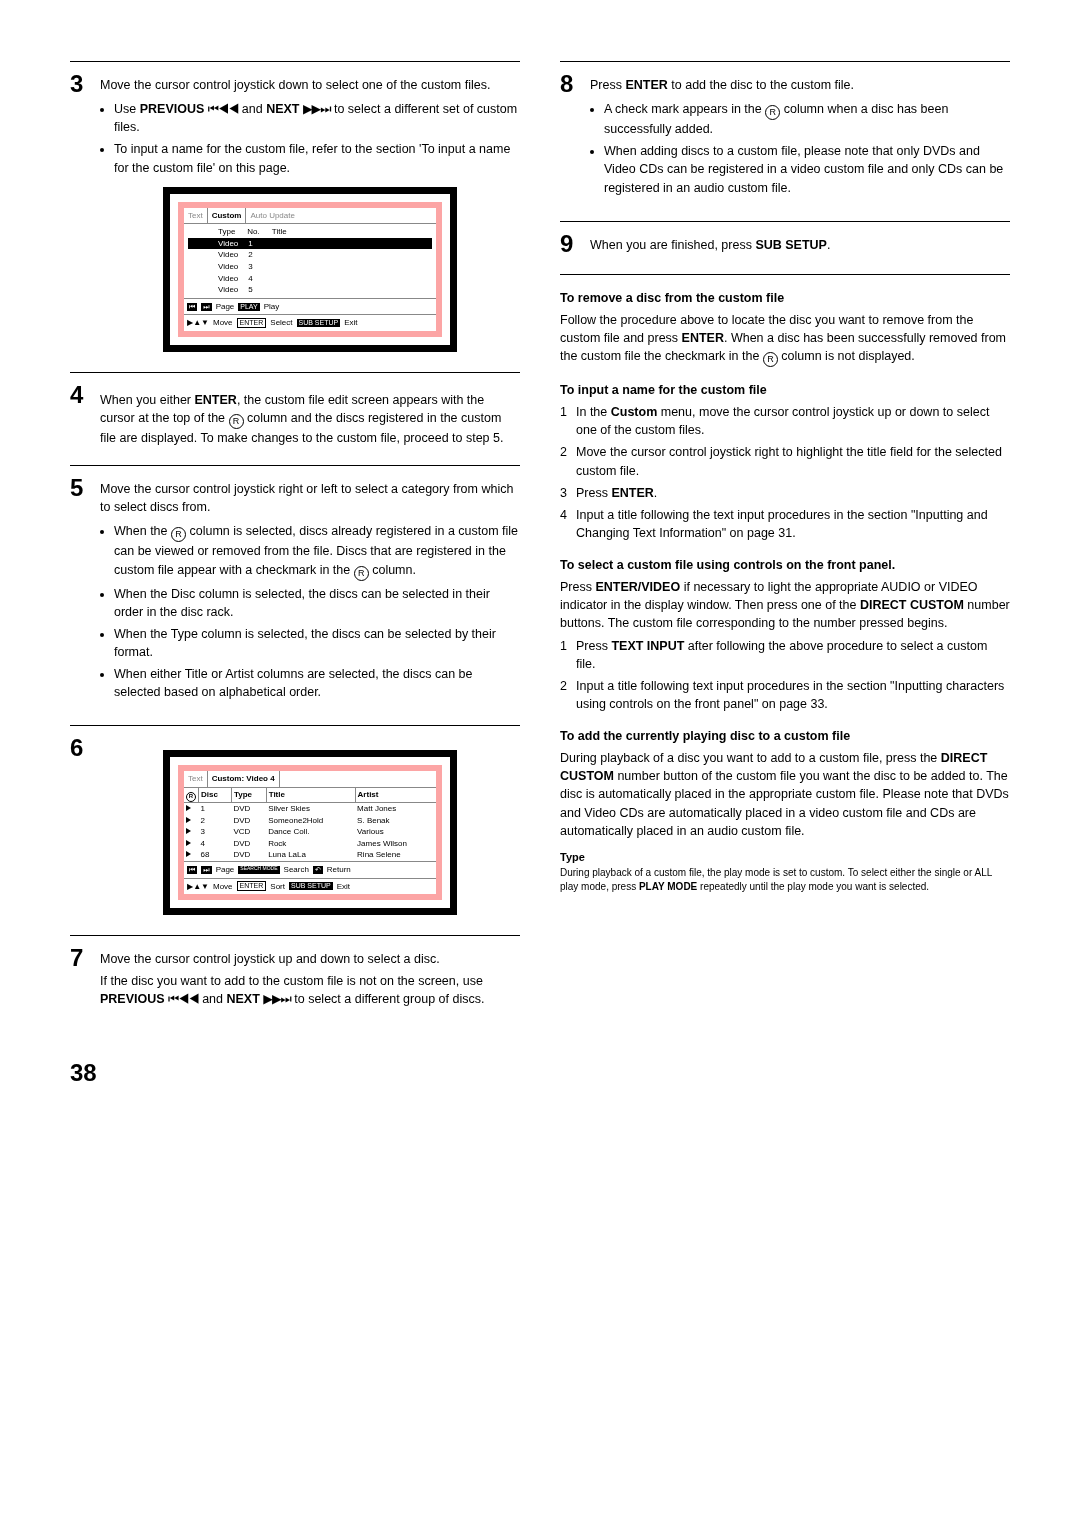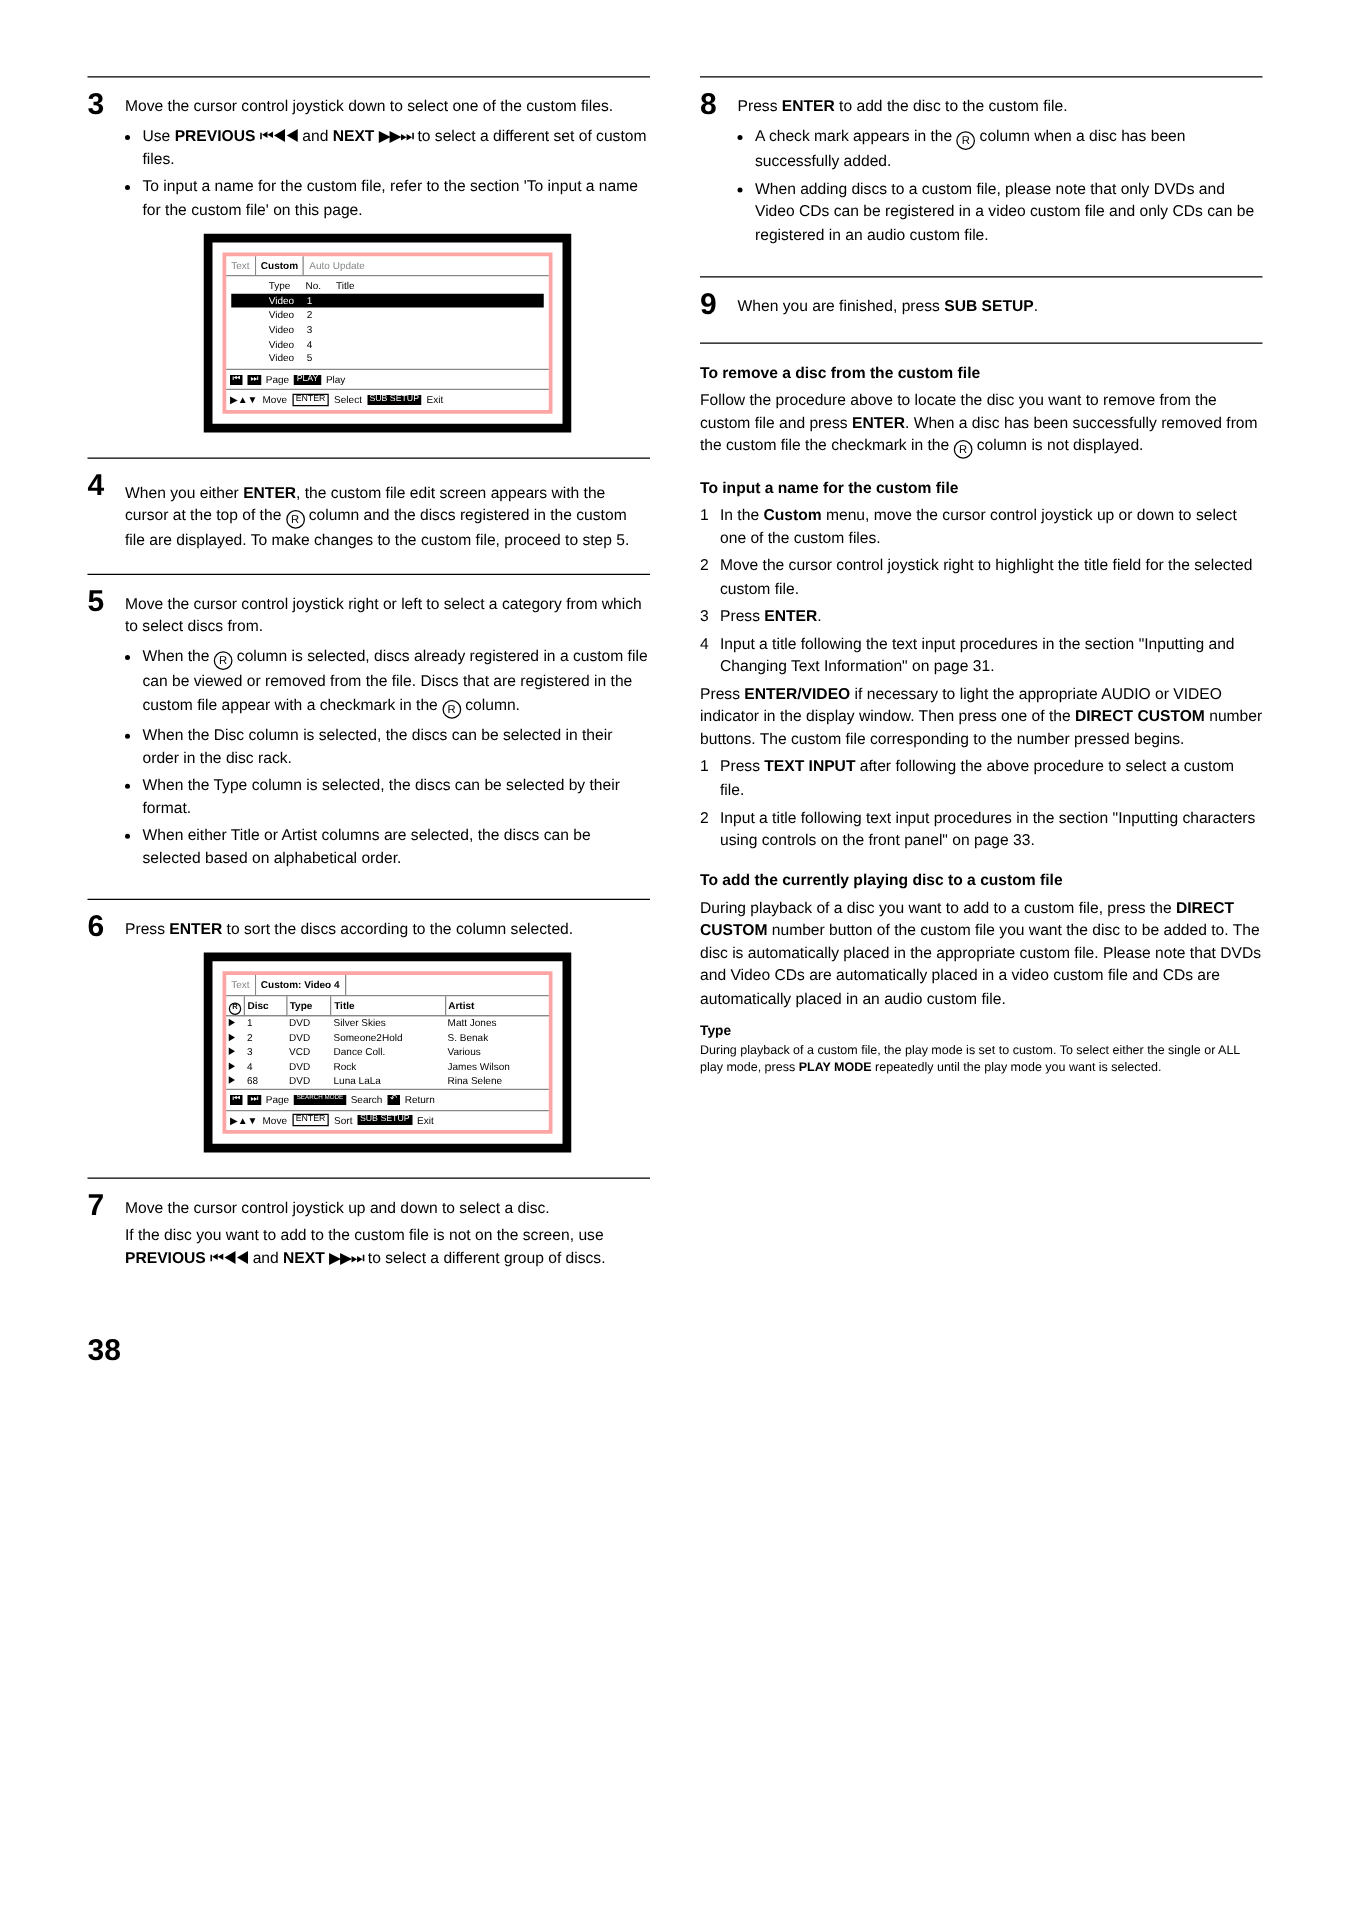--- a/index.html
+++ b/index.html
@@ -94,21 +94,21 @@
   
   .ui-box {
     width: 280px;
     margin: 10px auto 2px auto;
     border: 7px solid #000;
     background: #fff;
     font-size: 8px;
     font-family: Arial, sans-serif;
   }
   .ui-inner {
-    border: 3px solid #fca5a5;
+    border: 6px solid #fca5a5;
     margin: 8px;
   }
   .ui-tabs {
     display: flex;
     border-bottom: 1px solid #888;
   }
   .ui-tab {
     padding: 2px 4px;
     font-size: 8px;
     border-right: 1px solid #888;
@@ -293,23 +293,20 @@
           </ul>
         </div>
       </div>
     </div>
 
     <hr class="hr">
     <div class="step">
       <div class="step-row">
         <div class="step-num">6</div>
         <div class="step-body">
-          <div>
-            <span>Press </span><span class="bold">ENTER</span><span> to sort the discs according to the column selected.</span>
-          </div>
 
           <div class="ui-box">
             <div class="ui-inner">
               <div class="ui-tabs">
                 <div class="ui-tab">Text</div>
                 <div class="ui-tab active" style="border-right:1px solid #888">Custom: Video 4</div>
               </div>
               <div class="ui2-body">
                 <table>
                   <thead>
@@ -447,20 +444,21 @@
       <li>
           <span class="n">3</span>
           <span><span>Press </span><span class="bold">ENTER</span><span>.</span></span>
         </li>
       <li>
           <span class="n">4</span>
           <span>Input a title following the text input procedures in the section "Inputting and Changing Text Information" on page 31.</span>
         </li>
     </ol>
 
+    <div class="subhead">To select a custom file using controls on the front panel.</div>
     <div>
       <span>Press </span><span class="bold">ENTER/VIDEO</span><span> if necessary to light the appropriate AUDIO or VIDEO indicator in the display window.  Then press one of the </span><span class="bold">DIRECT CUSTOM</span><span> number buttons. The custom file corresponding to the number pressed begins.</span>
     </div>
 
     <ol class="numlist">
       <li>
           <span class="n">1</span>
           <span><span>Press </span><span class="bold">TEXT INPUT</span><span> after following the above procedure to select a custom file.</span></span>
         </li>
       <li>

